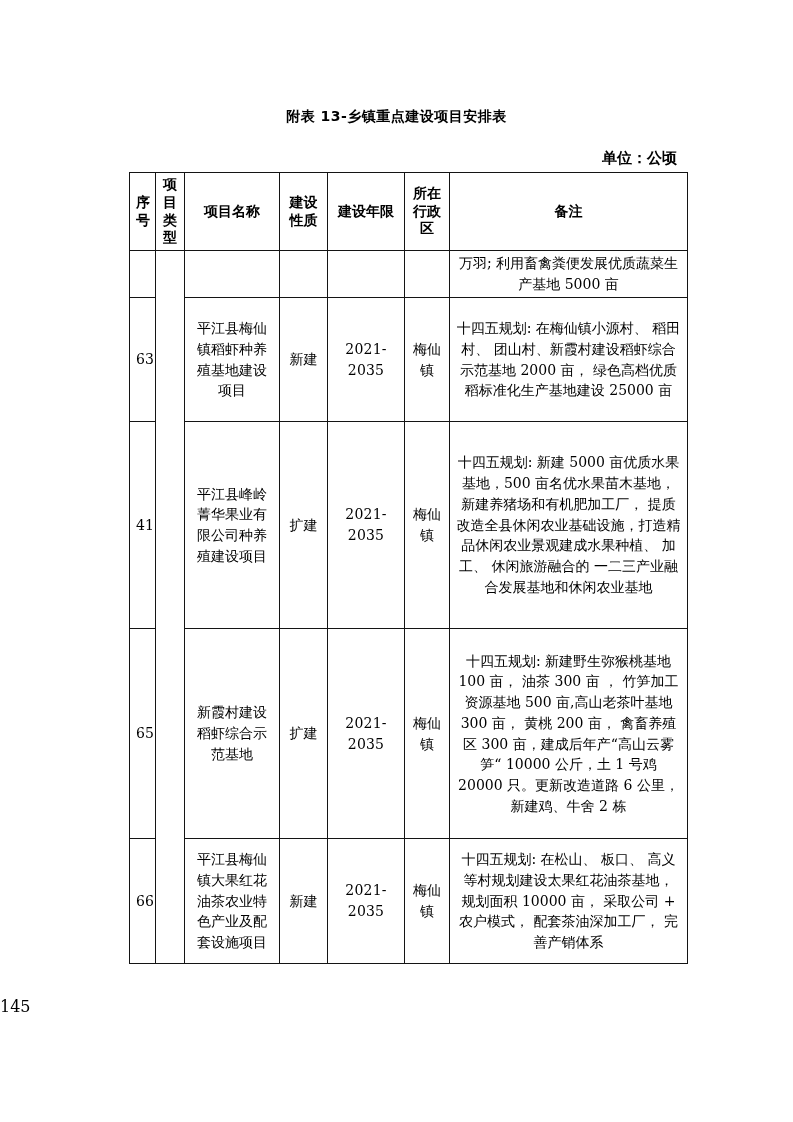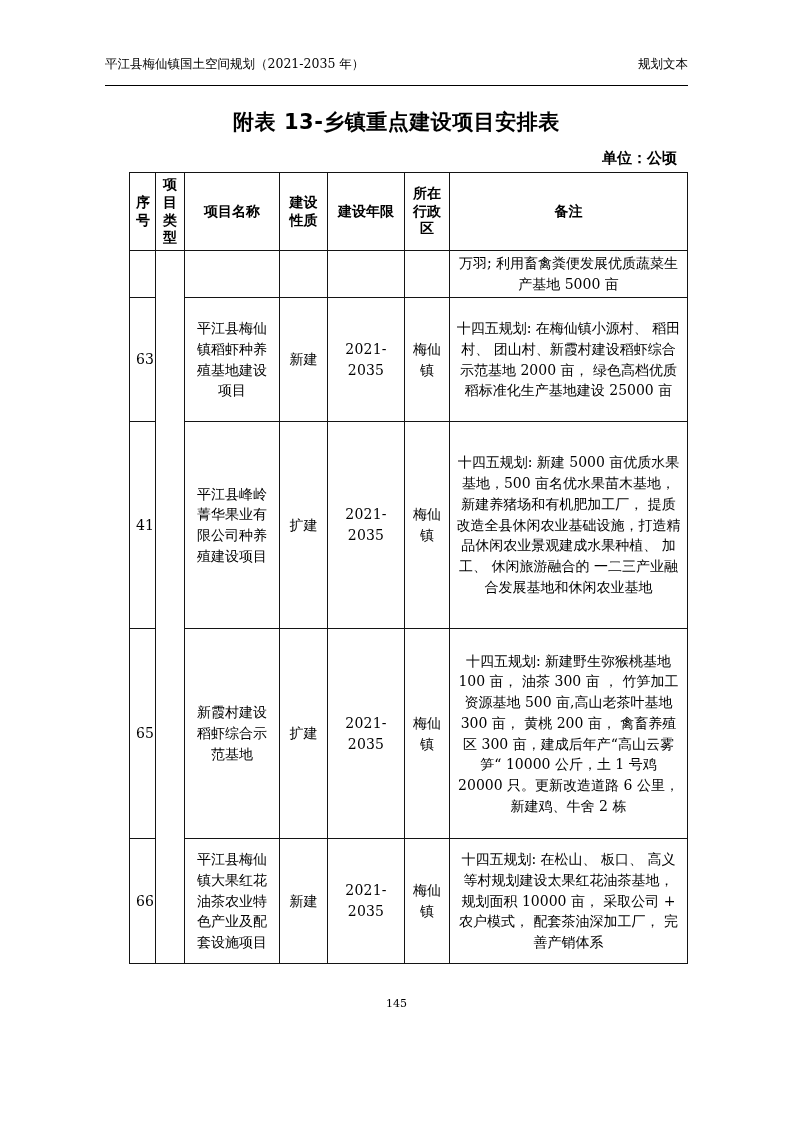--- a/index.html
+++ b/index.html
@@ -27,21 +27,21 @@
     border-bottom: 1.6px solid #000000;
   }
   .doc-title {
     position: absolute;
     top: 108px;
     left: 0;
     width: 100%;
     text-align: center;
     font-family: "DejaVu Sans", "Liberation Sans", sans-serif;
     font-weight: bold;
-    font-size: 21px;
+    font-size: 14px;
     letter-spacing: 0.5px;
   }
   .unit-label {
     position: absolute;
     top: 149px;
     left: 94px;
     width: 583px;
     text-align: right;
     font-family: "DejaVu Sans", "Liberation Sans", sans-serif;
     font-weight: bold;
@@ -72,33 +72,29 @@
     font-size: 14px;
     line-height: 1.48;
   }
   td.cell-years { font-size: 15px; letter-spacing: 0.2px; }
   td.cell-remark { line-height: 1.465; margin-top: 24px; }
   .page-footer {
     position: absolute;
     top: 997px;
     left: 0;
     width: 100%;
-    text-align: center;
-    font-size: 11px;
+    text-align: left;
+    font-size: 16px;
   }
 </style>
 </head>
 <body>
 
 <div class="page">
 
-  <div class="doc-header">
-    <span>平江县梅仙镇国土空间规划（2021-2035 年）</span>
-    <span>规划文本</span>
-  </div>
 
   <div class="doc-title">附表 13-乡镇重点建设项目安排表</div>
 
   <div class="unit-label">单位：公顷</div>
 
   <table class="main-table">
     <colgroup>
       <col style="width:26px">
         <col style="width:29px">
         <col style="width:95px">

